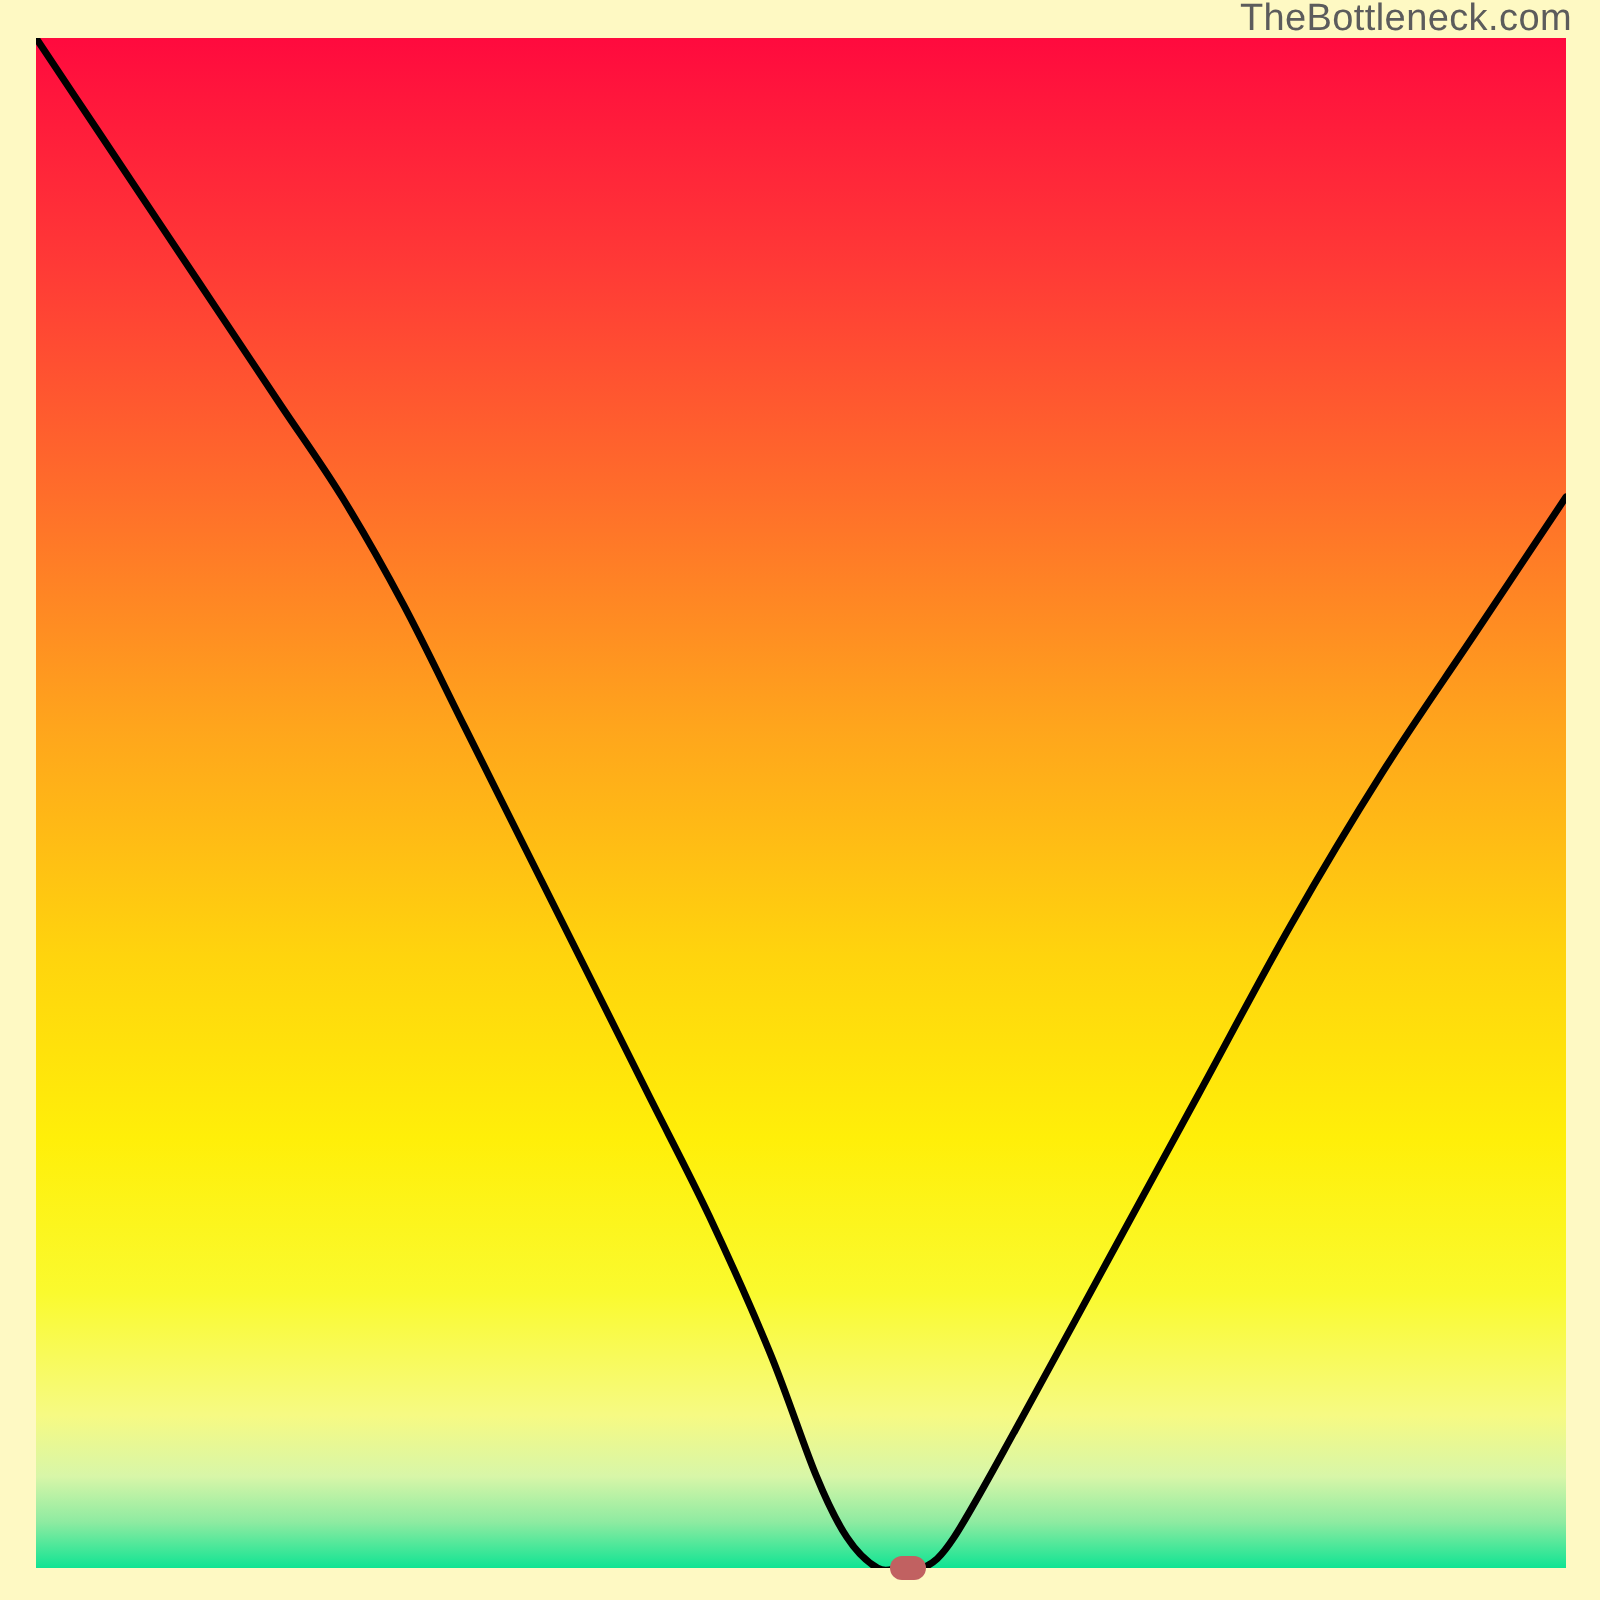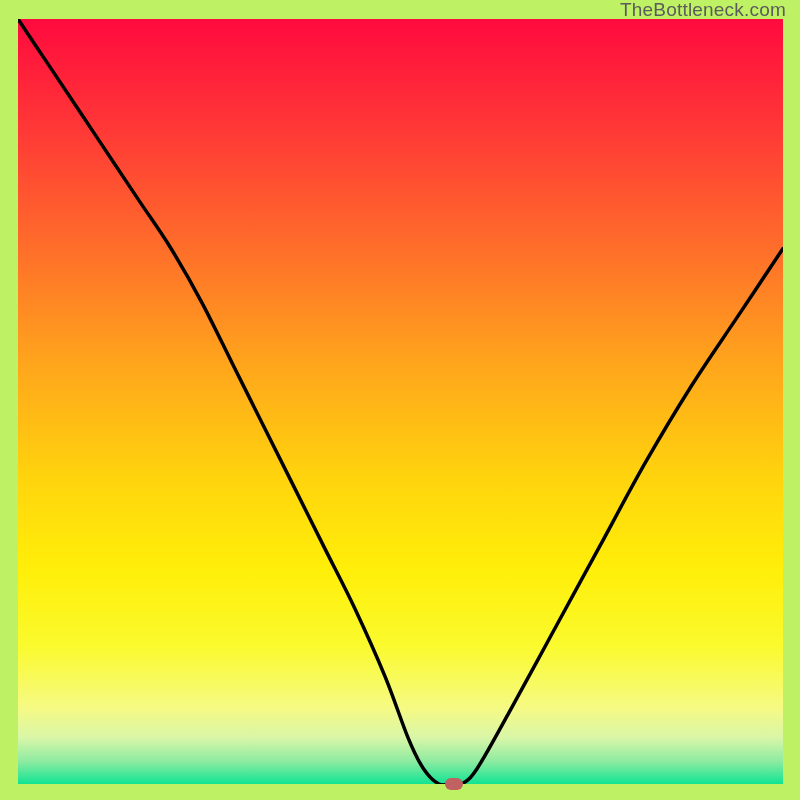--- a/index.html
+++ b/index.html
@@ -7,21 +7,21 @@
     padding: 0;
     width: 800px;
     height: 800px;
     background: #000;
     overflow: hidden;
   }
   .stage {
     position: relative;
     width: 800px;
     height: 800px;
-    background: #bef264;
+    background: #fef9c3;
   }
   .plot {
     position: absolute;
     left: 18px;
     top: 19px;
     width: 765px;
     height: 765px;
     background: linear-gradient(to bottom,
       #FF0A3E 0%,
       #FF3A36 15%,

